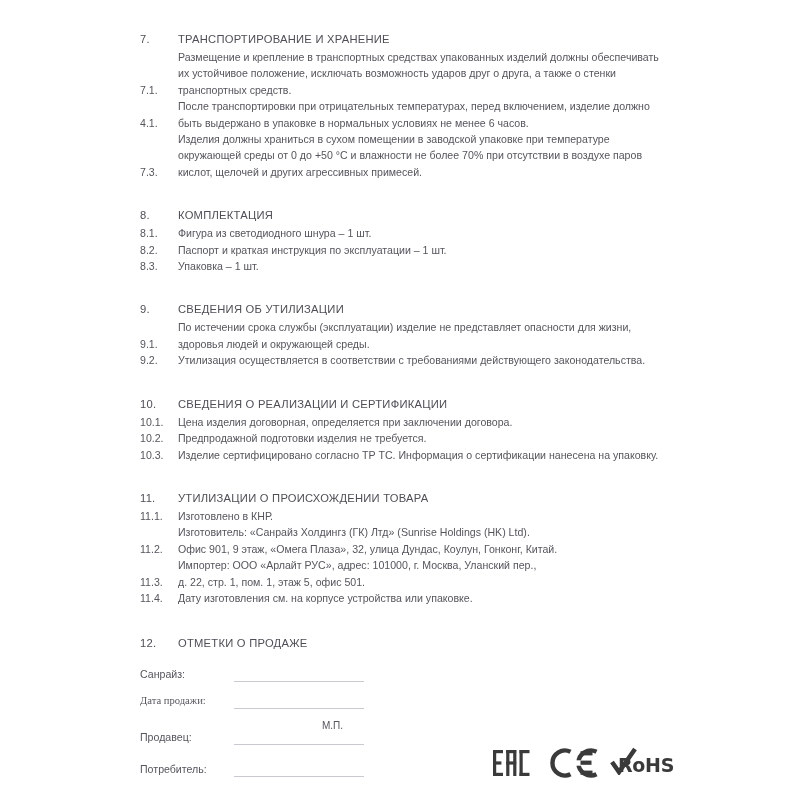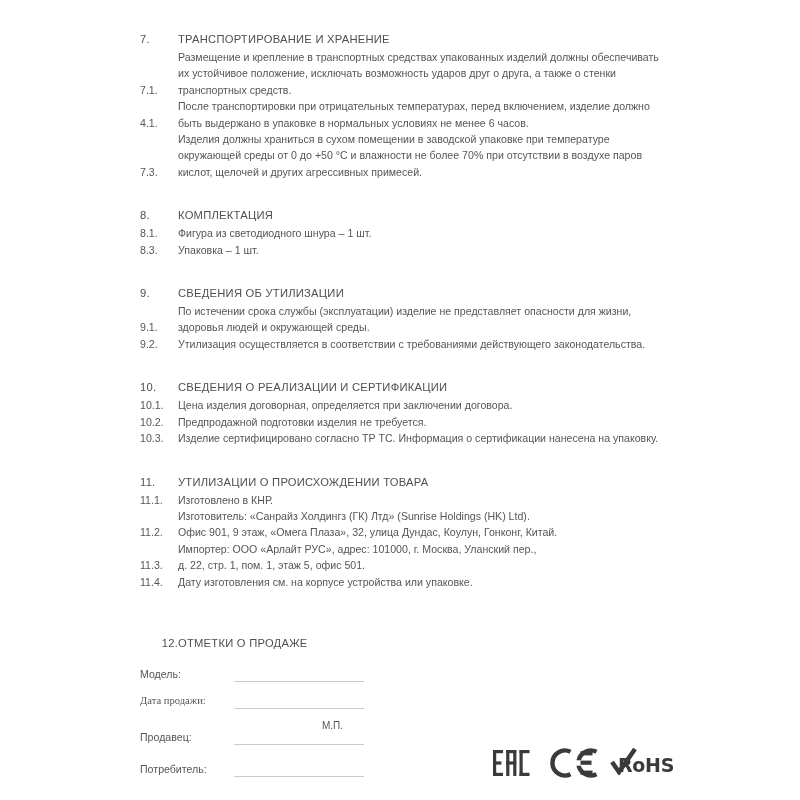--- a/index.html
+++ b/index.html
@@ -62,21 +62,20 @@
 
   
   .form-head {
     position: absolute;
     left: 140px;
     top: 637px;
     font-size: 11.2px;
     letter-spacing: 0.25px;
     color: #4e4e56;
     display: flex;
-    text-align: right;
   }
   .form-head .num { width: 38px; flex: 0 0 38px; }
 
   .field {
     position: absolute;
     left: 140px;
     height: 18px;
     font-size: 10.6px;
     color: #55555d;
     width: 400px;
@@ -191,20 +190,26 @@
         <span class="num">8.</span>
         <span class="ttl">КОМПЛЕКТАЦИЯ</span>
       </div>
       <div class="item">
         <span class="num">8.1.</span>
         <span class="body">
           <span class="ln">Фигура из светодиодного шнура – 1 шт.</span>
         </span>
       </div>
       <div class="item">
+        <span class="num">8.2.</span>
+        <span class="body">
+          <span class="ln">Паспорт и краткая инструкция по эксплуатации – 1 шт.</span>
+        </span>
+      </div>
+      <div class="item">
         <span class="num">8.3.</span>
         <span class="body">
           <span class="ln">Упаковка – 1 шт.</span>
         </span>
       </div>
     </div>
 
     <div class="gap-lg"></div>
 
     <div class="section">
@@ -289,21 +294,21 @@
       </div>
     </div>
   </div>
 
   <div class="form-head">
     <span class="num">12.</span>
     <span class="ttl">ОТМЕТКИ О ПРОДАЖЕ</span>
   </div>
 
   <div class="field" style="top:668px;">
-    <span class="lbl">Модель:</span>
+    <span class="lbl">Санрайз:</span>
     <span class="rule"></span>
   </div>
 
   <div class="field" style="top:695px;font-family:Liberation Serif, serif;">
     <span class="lbl">Дата продажи:</span>
     <span class="rule"></span>
   </div>
 
   <div class="field" style="top:731px;">
     <span class="lbl">Продавец:</span>

